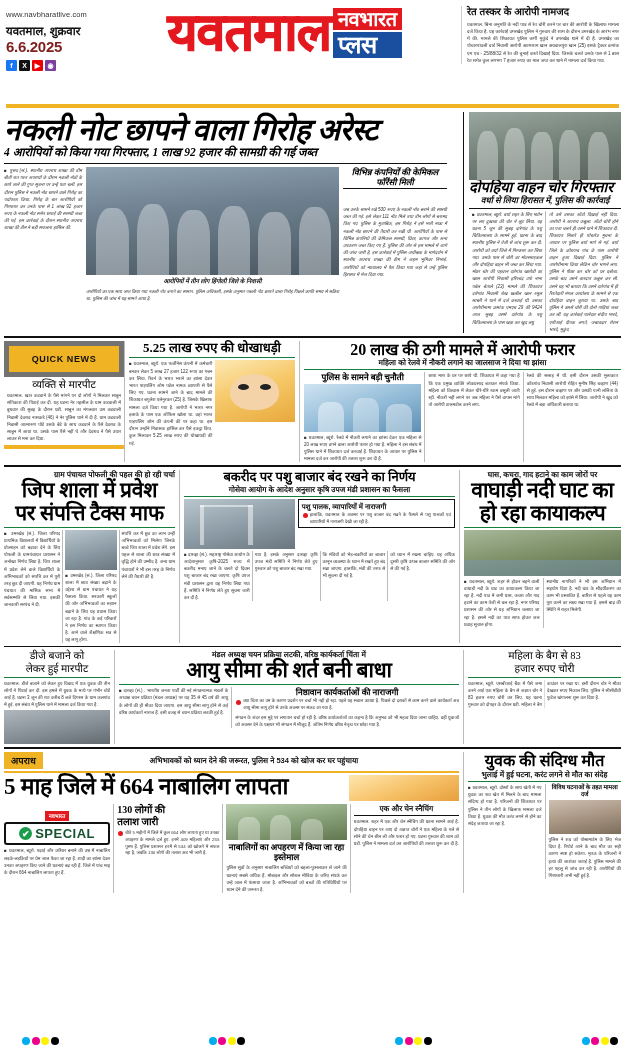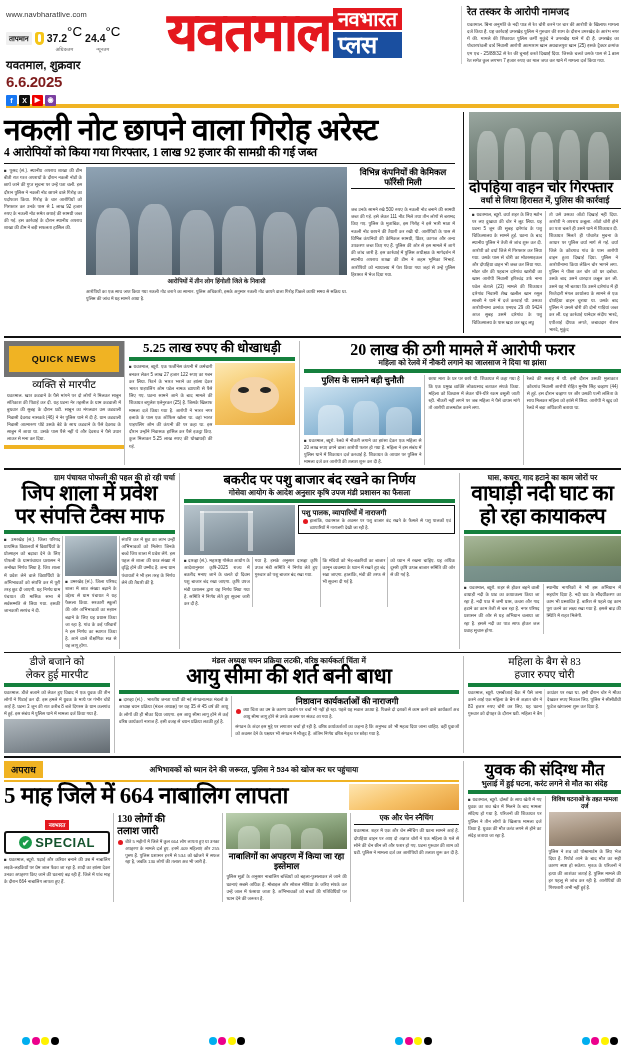--- a/index.html
+++ b/index.html
@@ -40,21 +40,21 @@
 
   .mh-right { width: 158px; padding-left:5px; border-left:1px solid #ccc;margin-left:48px; }
   .mh-right h3 { font-size:10px; font-weight:bold; color:#111; line-height:1.15; margin-bottom:3px; }
   .mh-right p { font-size:4.6px; line-height:1.58; text-align:justify; color:#333; }
 
   .gold-bar { height:4px; background:#f0b323; margin: 1px 2px 4px 2px; }
   .rule { background:#111; height:1px; margin: 3px 0; }
   .rule-thick { background:#111; height:2px; margin: 3px 0; }
 
   
-  .lead-wrap { display:flex; gap:8px; }
+  .lead-wrap { display:flex; gap:16px;font-style:italic; }
   .lead-main { flex:1; }
   .lead-h1 { font-size:30px; font-weight:bold; color:#000; line-height:1.04; letter-spacing:-.4px;
              font-family:"Liberation Serif", serif; padding:2px 0 1px; }
   .lead-sub { font-size:11.5px; font-weight:bold; color:#000; line-height:1.2; padding-bottom:3px;
               border-bottom:1px solid #111; font-family:"Liberation Serif", serif;}
   .lead-body { display:flex; gap:4px; padding-top:3px; }
   .col { font-size:4.5px; line-height:1.6; text-align:justify; color:#333; }
   .lead-c1 { width:78px; }
   .lead-c3 { width:104px; }
   .lead-photo { flex:1; }
@@ -89,21 +89,21 @@
   .h-xl { font-size:21px; font-weight:bold; line-height:1.08; color:#000; text-align:center;
           font-family:"Liberation Serif", serif; letter-spacing:-.3px; }
   .h-lg { font-size:16px; font-weight:bold; line-height:1.1; color:#000; text-align:center;
           font-family:"Liberation Serif", serif; }
   .h-md { font-size:13px; font-weight:bold; line-height:1.12; color:#000; text-align:center;
           font-family:"Liberation Serif", serif; }
   .h-sm { font-size:10.5px; font-weight:normal; line-height:1.15; color:#000; text-align:center;
           font-family:"Liberation Serif", serif; }
   .h-xs { font-size:8.5px; font-weight:bold; line-height:1.18; color:#000;
           font-family:"Liberation Serif", serif; }
-  .sub-rule { border-bottom:4px solid #15803d; padding-bottom:2px; margin-bottom:2px; }
+  .sub-rule { border-bottom:1px solid #15803d; padding-bottom:2px; margin-bottom:2px; }
 
   .bullet-box { border:1px solid #111; padding:2px 3px; }
   .bl-h { font-size:7px; font-weight:bold; color:#111; margin-bottom:1px; }
   .bl-item { font-size:4.4px; line-height:1.55; color:#333; text-align:justify; padding-left:8px; position:relative; }
   .bl-item::before{content:"";position:absolute;left:1px;top:1.5px;width:5px;height:5px;border-radius:50%;background:#e4181f;}
 
   .redtag { background:#e4181f; color:#fff; font-size:5.5px; font-weight:bold; padding:1px 4px; display:inline-block;}
   .special-pill { border:2px solid #111; border-radius:3px; display:flex; align-items:center; gap:3px;
                   padding:2px 6px; justify-content:center; }
   .check { width:13px; height:13px; border-radius:50%; background:#1a9c4a; color:#fff; font-size:9px;
@@ -120,32 +120,20 @@
                   justify-content:space-between; padding:0 22px; }
 </style>
 </head>
 <body>
 
 <div class="page">
 
   <div class="masthead">
     <div class="mh-left">
       <div class="mh-url">www.navbharatlive.com</div>
-      <div class="temp-row">
-        <span class="temp-label">तापमान</span>
-        <span class="temp-bulb"></span>
-        <span class="temp-cell">
-          <span class="temp-val">37.2</span><sup>°C</sup>
-          <span class="temp-sub">अधिकतम</span>
-        </span>
-        <span class="temp-cell">
-          <span class="temp-val">24.4</span><sup>°C</sup>
-          <span class="temp-sub">न्यूनतम</span>
-        </span>
-      </div>
       <div class="mh-city">यवतमाल, शुक्रवार</div>
       <div class="mh-date">6.6.2025</div>
       <div class="socials">
         <span class="soc fb">f</span>
         <span class="soc x">X</span>
         <span class="soc yt">▶</span>
         <span class="soc ig">◉</span>
       </div>
     </div>
 

